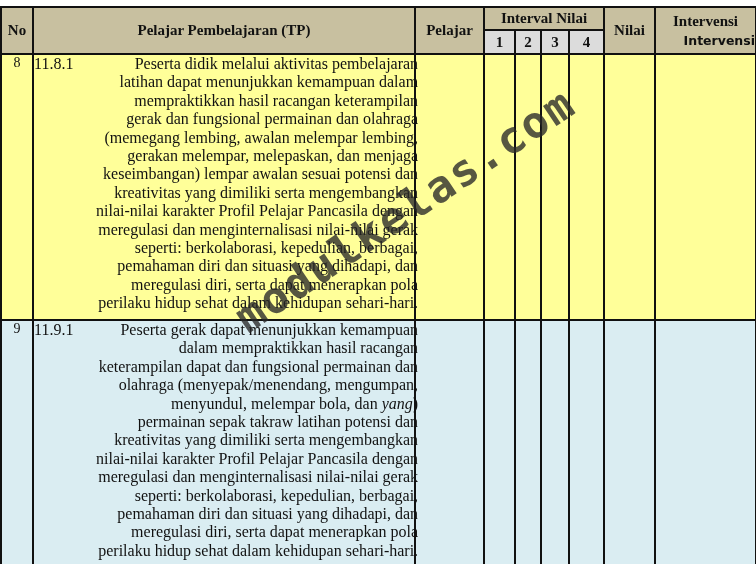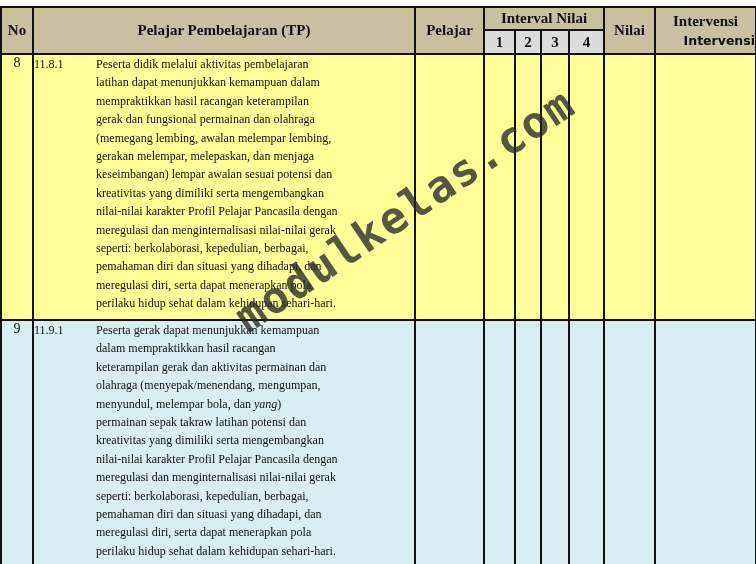--- a/index.html
+++ b/index.html
@@ -5,25 +5,25 @@
   html, body { margin:0; padding:0; background:#ffffff; }
   body { width:756px; height:564px; position:relative; overflow:hidden; font-family:"Liberation Serif", serif; color:#111; }
   table.rubric { position:absolute; left:0; top:6px; border-collapse:collapse; table-layout:fixed; width:755px; }
   table.rubric td, table.rubric th { border:2px solid #111; padding:0; }
   th { background:#c8c0a0; font-weight:bold; font-size:15px; text-align:center; vertical-align:middle; }
   th.sub { background:#dcdcdc; font-size:15px; }
   th .ket2 { font-family:"DejaVu Sans", sans-serif; font-size:12.5px; font-weight:bold; display:block; margin-top:3px;text-align:right; }
   tr.r8 td { background:#ffff99; }
   tr.r9 td { background:#daedf2; }
   td.no { text-align:center; vertical-align:top; font-size:14px; padding-top:4px; }
-  td.tp { vertical-align:top; font-size:12px; line-height:18.4px; padding:4px 0 0 7px; }
+  td.tp { vertical-align:top; font-size:16px; line-height:18.4px; padding:4px 0 0 7px; }
   .tp-wrap { display:flex; }
   .tp-code { width:62px; flex:none; }
   .tp-text { flex:1; }
-  .tp-line { display:block; white-space:nowrap; }
+  .tp-line { display:block; white-space:nowrap;text-align:right; }
   .watermark { position:absolute; left:225px; top:300px; transform:rotate(-34deg); transform-origin:left top;
     font-family:"DejaVu Sans Mono", monospace; font-size:44px; font-weight:bold; color:rgba(40,40,40,0.78);
     letter-spacing:2px; white-space:nowrap; pointer-events:none; }
 </style>
 </head>
 <body>
 
 <table class="rubric">
   <colgroup>
     <col style="width:32px">
@@ -88,21 +88,21 @@
   </tr>
 
   <tr class="r9" style="height:248px">
     <td class="no">9</td>
     <td class="tp">
       <div class="tp-wrap">
         <span class="tp-code">11.9.1</span>
         <span class="tp-text">
           <span class="tp-line">Peserta gerak dapat menunjukkan kemampuan</span>
           <span class="tp-line">dalam mempraktikkan hasil racangan</span>
-          <span class="tp-line">keterampilan gerak dan aktivitas permainan dan</span>
+          <span class="tp-line">keterampilan dapat dan fungsional permainan dan</span>
           <span class="tp-line">olahraga (menyepak/menendang, mengumpan,</span>
           <span class="tp-line">menyundul, melempar bola, dan <i>yang</i>)</span>
           <span class="tp-line">permainan sepak takraw latihan potensi dan</span>
           <span class="tp-line">kreativitas yang dimiliki serta mengembangkan</span>
           <span class="tp-line">nilai-nilai karakter Profil Pelajar Pancasila dengan</span>
           <span class="tp-line">meregulasi dan menginternalisasi nilai-nilai gerak</span>
           <span class="tp-line">seperti: berkolaborasi, kepedulian, berbagai,</span>
           <span class="tp-line">pemahaman diri dan situasi yang dihadapi, dan</span>
           <span class="tp-line">meregulasi diri, serta dapat menerapkan pola</span>
           <span class="tp-line">perilaku hidup sehat dalam kehidupan sehari-hari.</span>

